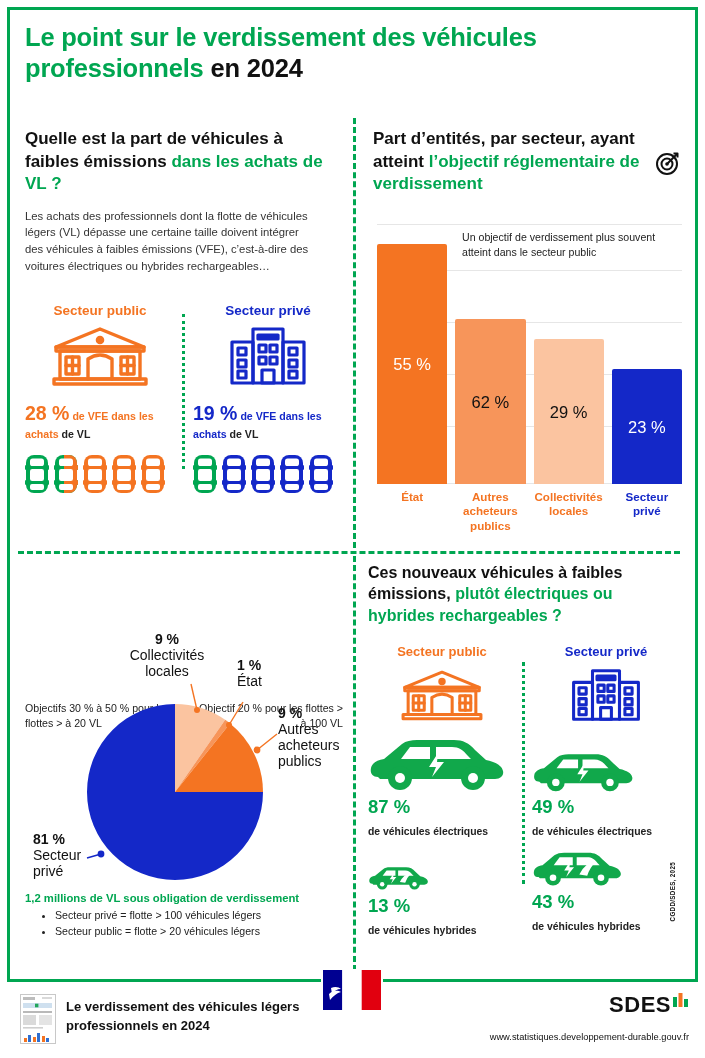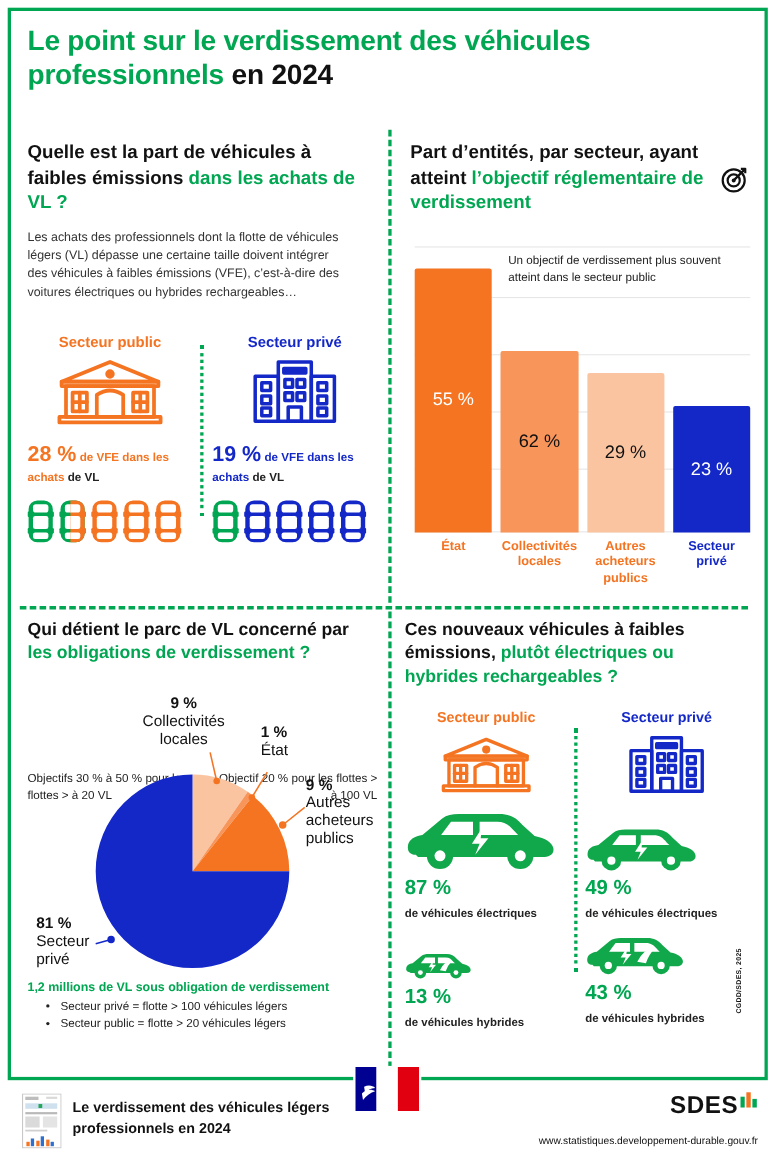--- a/index.html
+++ b/index.html
@@ -369,30 +369,27 @@
           </div>
           <div class="bar-wrap">
             <div class="bar" style="height: 44.2308%; background: rgb(20, 40, 200);">
               <span class="bar-val" style="color: rgb(255, 255, 255);">23 %</span>
             </div>
           </div>
         </div>
     </div>
     <div class="bar-cats" id="bar-cats">
         <div class="bar-cat" style="color: rgb(244, 116, 34);">État</div>
+        <div class="bar-cat" style="color: rgb(244, 116, 34);">Autres acheteurs publics</div>
         <div class="bar-cat" style="color: rgb(244, 116, 34);">Collectivités locales</div>
-        <div class="bar-cat" style="color: rgb(244, 116, 34);">Autres acheteurs publics</div>
         <div class="bar-cat" style="color: rgb(20, 40, 200);">Secteur privé</div>
       </div>
   </div>
 
   <div class="panel" id="panel-pie">
-    <div class="qtitle">
-      <span>Qui détient le parc de VL concerné par </span><span class="grn">les obligations de verdissement ?</span>
-    </div>
 
     <div class="pie-box">
       <svg width="318" height="290" viewBox="0 0 318 290">
 
         <path d="M150 170 L150 82 A88 88 0 0 1 200.2 97.8 Z" fill="#fbc4a0"></path>
 
         <path d="M150 170 L200.2 97.8 A88 88 0 0 1 205.0 101.5 Z" fill="#f7955a"></path>
 
         <path d="M150 170 L205.0 101.5 A88 88 0 0 1 238 170 Z" fill="#f47422"></path>
 

